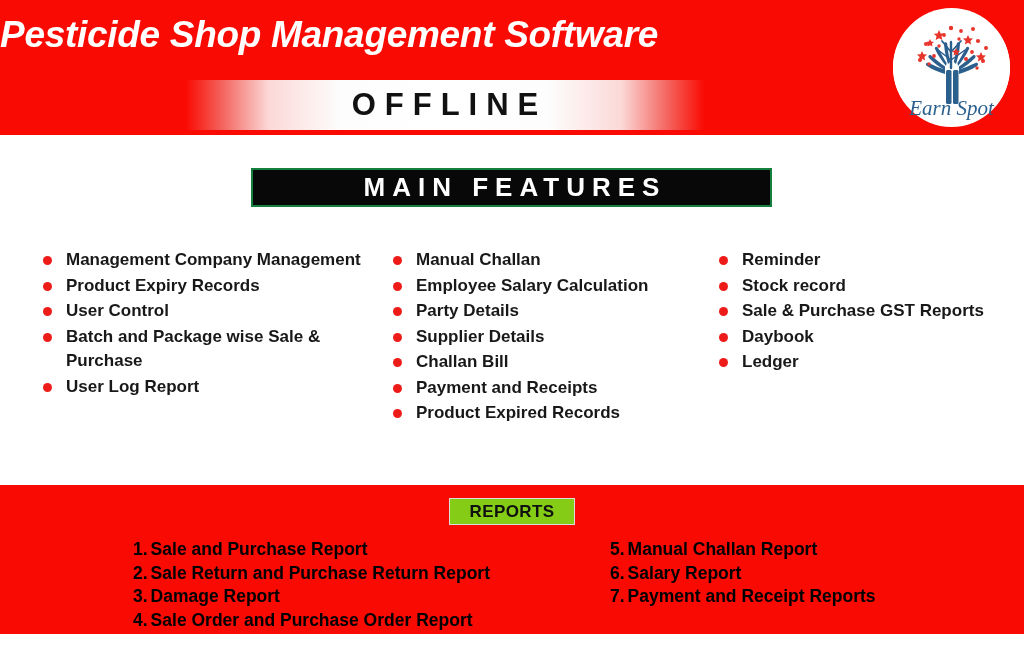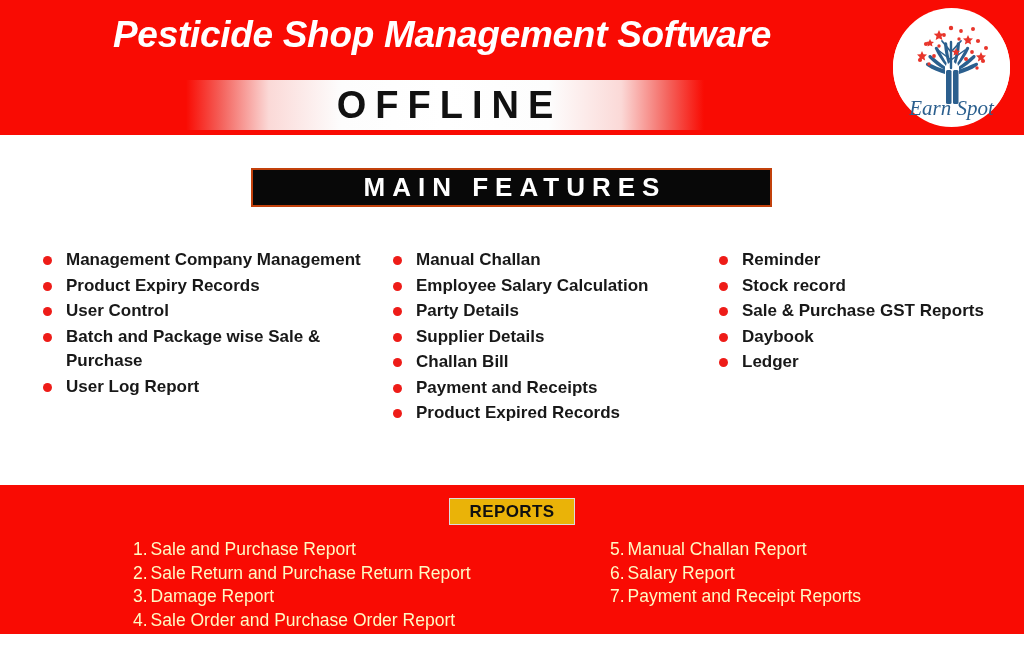--- a/index.html
+++ b/index.html
@@ -23,21 +23,20 @@
     position: absolute;
     left: 0; top: 0;
     width: 1024px;
     height: 135px;
     background: #f90b03;
   }
   .header-title {
     position: absolute;
     left: 0; top: 14px;
     width: 884px;
-    text-align: center;
     font-size: 37px;
     font-weight: bold;
     font-style: italic;
     color: #ffffff;
     letter-spacing: -0.3px;
     white-space: nowrap;
   }
   .offline-band {
     position: absolute;
     left: 186px;
@@ -49,21 +48,21 @@
        #fdfdfd 30%, #ffffff 50%, #fdfdfd 70%,
        #fbd9d7 84%, #f4645e 93%, #f90b03 100%);
   }
   .offline-text {
     position: absolute;
     left: 0; top: 0;
     width: 518px;
     height: 60px;
     line-height: 50px;
     text-align: center;
-    font-size: 38px;
+    font-size: 31px;
     font-weight: bold;
     color: #111111;
     letter-spacing: 9px;
     text-indent: 9px;
   }
 
   
   .logo {
     position: absolute;
     left: 893px;
@@ -76,21 +75,21 @@
   .logo svg { display: block; }
 
   
   .features-bar {
     position: absolute;
     left: 251px;
     top: 168px;
     width: 521px;
     height: 39px;
     background: #080808;
-    border: 2px solid #c2410c;
+    border: 2px solid #15803d;
     box-sizing: border-box;
   }
   .features-bar-text {
     display: block;
     width: 100%;
     height: 100%;
     line-height: 35px;
     text-align: center;
     color: #ffffff;
     font-size: 26px;
@@ -142,21 +141,21 @@
     width: 1024px;
     height: 149px;
     background: #f90b03;
   }
   .reports-tag {
     position: absolute;
     left: 449px;
     top: 13px;
     width: 126px;
     height: 27px;
-    background: #eab308;
+    background: #84cc16;
     border: 1px solid #dcdcdc;
     box-sizing: border-box;
   }
   .reports-tag-text {
     display: block;
     width: 100%;
     line-height: 25px;
     text-align: center;
     font-size: 17px;
     font-weight: bold;
@@ -164,22 +163,22 @@
     letter-spacing: 0.4px;
   }
   .reports-col {
     position: absolute;
     top: 53px;
   }
   .reports-col.left  { left: 133px; width: 470px; }
   .reports-col.right { left: 610px; width: 400px; }
   .report-item {
     font-size: 17.5px;
-    font-weight: normal;
-    color: #fef9c3;
+    font-weight: bold;
+    color: #000000;
     line-height: 23.5px;
     white-space: nowrap;
   }
   .report-num { margin-right: 3px; }
 
   
   .bottom-strip {
     position: absolute;
     left: 0;
     top: 634px;

